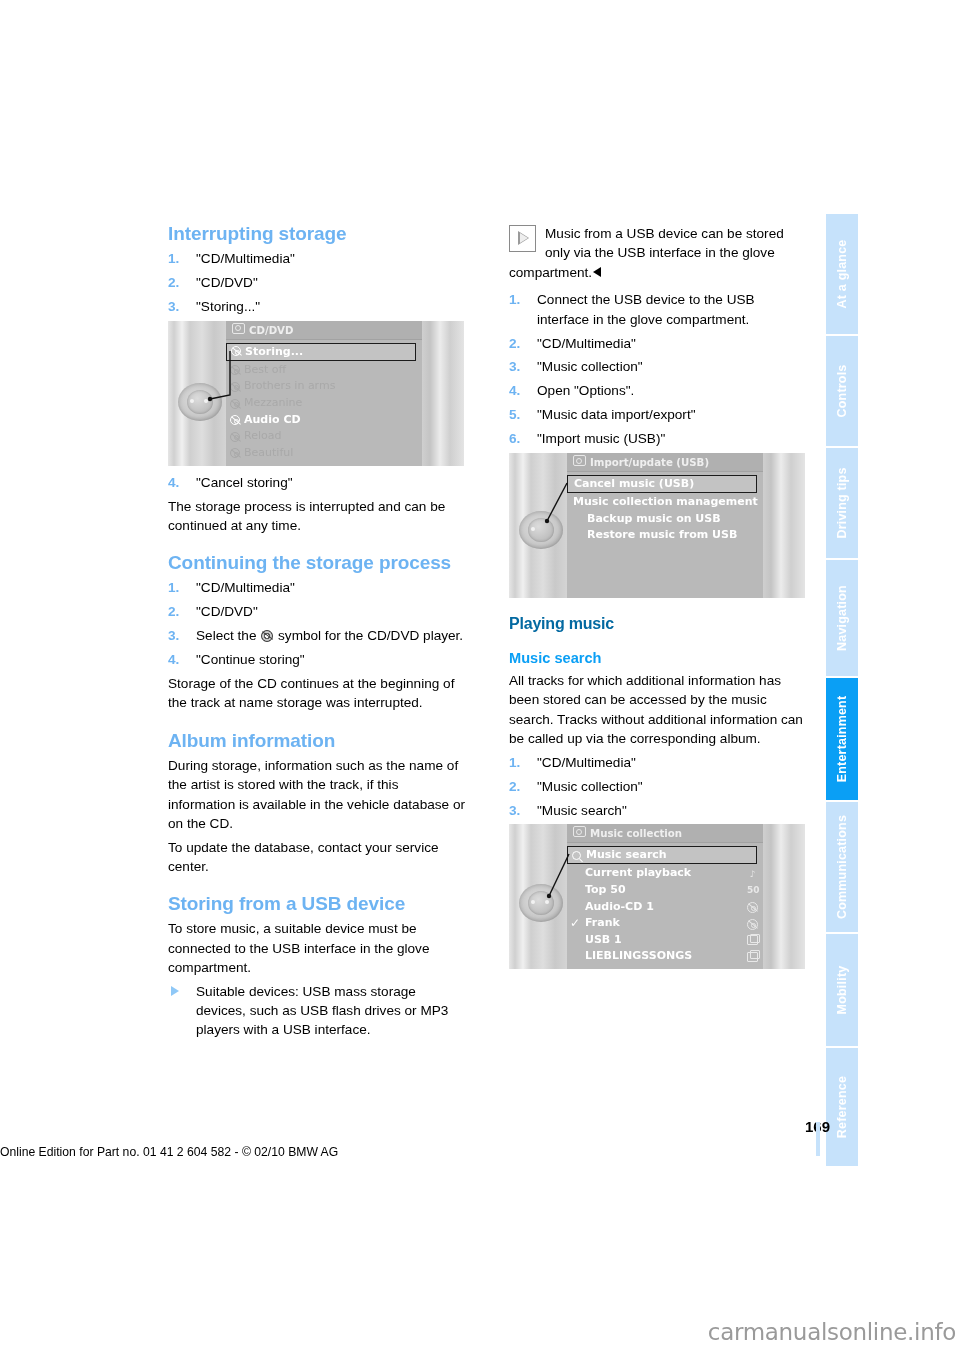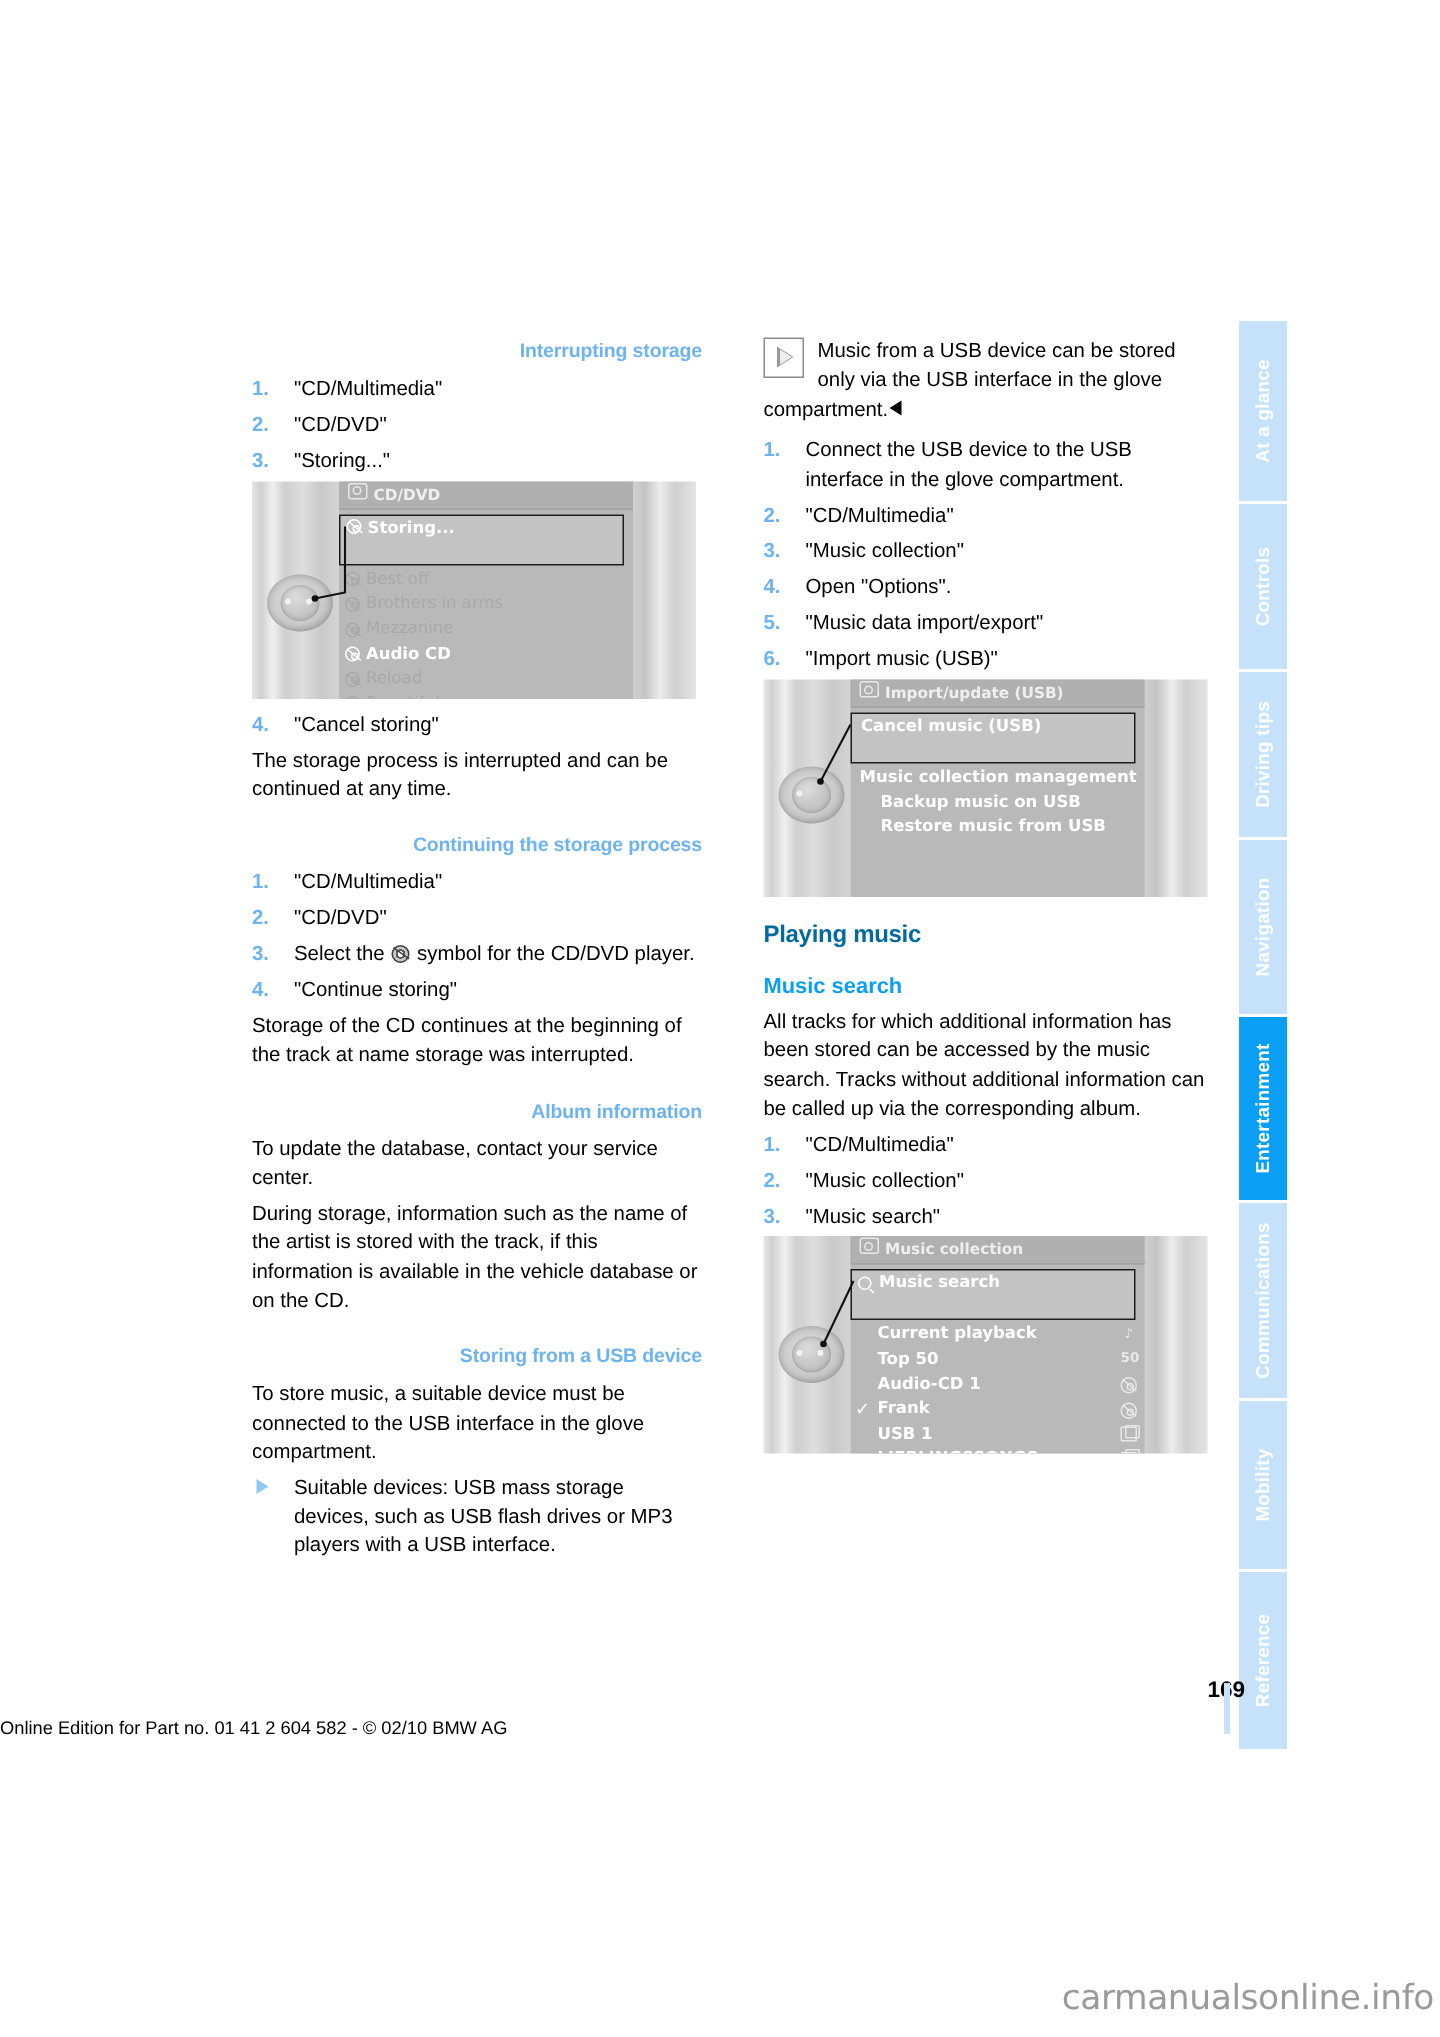--- a/index.html
+++ b/index.html
@@ -63,26 +63,25 @@
     top: 224px;
     font-size: 13.6px;
     line-height: 19.4px;
     color: #000000;
   }
   .col-left  { left: 168px; }
   .col-right { left: 509px; }
 
   h2.sec {
     color: #6db3f2;
-    font-size: 13px;
+    font-size: 19px;
     font-weight: bold;
     margin: 0 0 6px 0;
     line-height: 19px;
     letter-spacing: -0.1px;
-    text-align: right;
   }
   h1.big {
     color: #0369a1;
     font-size: 16px;
     font-weight: bold;
     margin: 0 0 13px 0;
     line-height: 24px;
     letter-spacing: -0.2px;
   }
   h3.subsec {
@@ -274,21 +273,21 @@
     font-weight: bold;
     box-sizing: border-box;
   }
   .idrive .mrow.dim { color: #a9a9a9; font-weight: normal; }
   .idrive .mrow.bright { color: #ffffff; }
   .idrive .mrow.sel {
     background: #c3c3c3;
     border: 1.6px solid #1c1c1c;
     box-sizing: border-box;
     color: #ffffff;
-    height: 34px;
+    height: 18px;
     line-height: 15px;
     margin-bottom: 1px;
     width: 190px;
   }
   .idrive .mrow .rowicon {
     position: absolute;
     left: 4px;
     top: 3.6px;
     width: 10px; height: 10px;
   }
@@ -596,22 +595,22 @@
       <li>
         <span class="num">4.</span>
         <span>"Continue storing"</span>
       </li>
     </ol>
     <p class="body">Storage of the CD continues at the beginning of the track at name storage was interrupted.</p>
 
     <div class="gap"></div>
 
     <h2 class="sec">Album information</h2>
+    <p class="body">During storage, information such as the name of the artist is stored with the track, if this information is available in the vehicle database or on the CD.</p>
     <p class="body">To update the database, contact your service center.</p>
-    <p class="body">During storage, information such as the name of the artist is stored with the track, if this information is available in the vehicle database or on the CD.</p>
 
     <div class="gap"></div>
 
     <h2 class="sec">Storing from a USB device</h2>
     <p class="body">To store music, a suitable device must be connected to the USB interface in the glove compartment.</p>
 
     <ul class="tri">
       <li>
         <span class="bullet"></span>
         <span>Suitable devices: USB mass storage devices, such as USB flash drives or MP3 players with a USB interface.</span>

